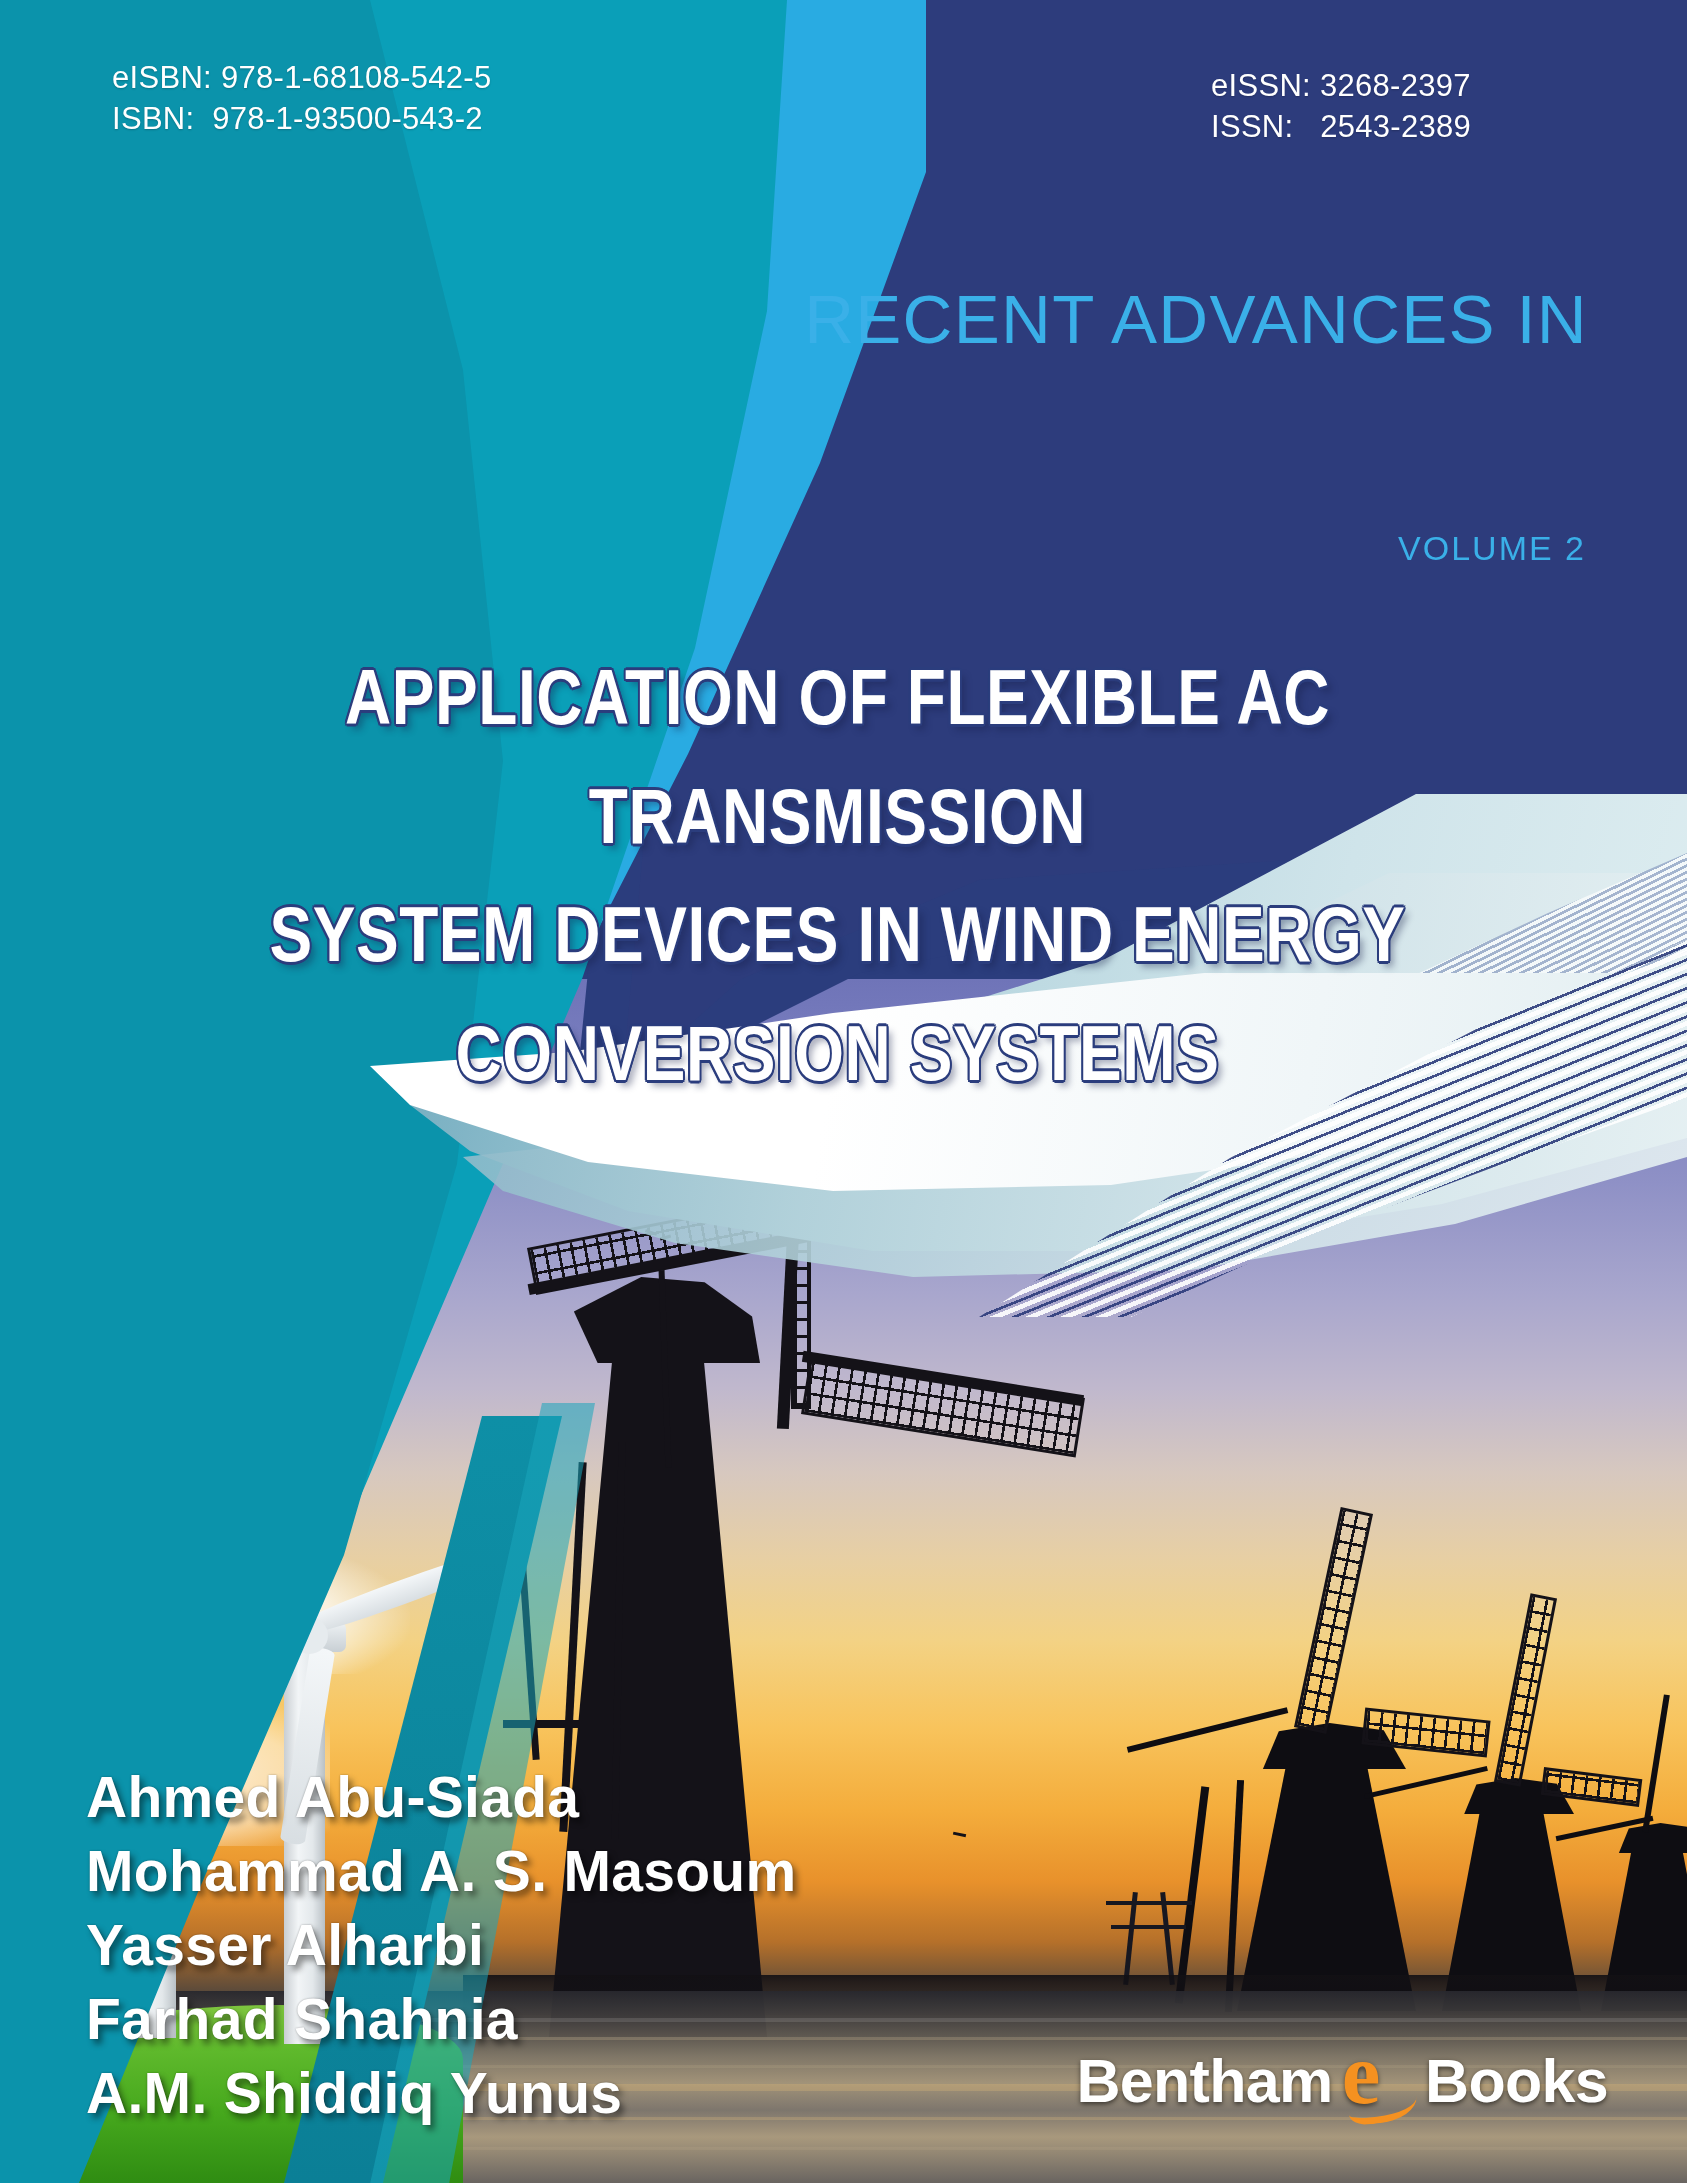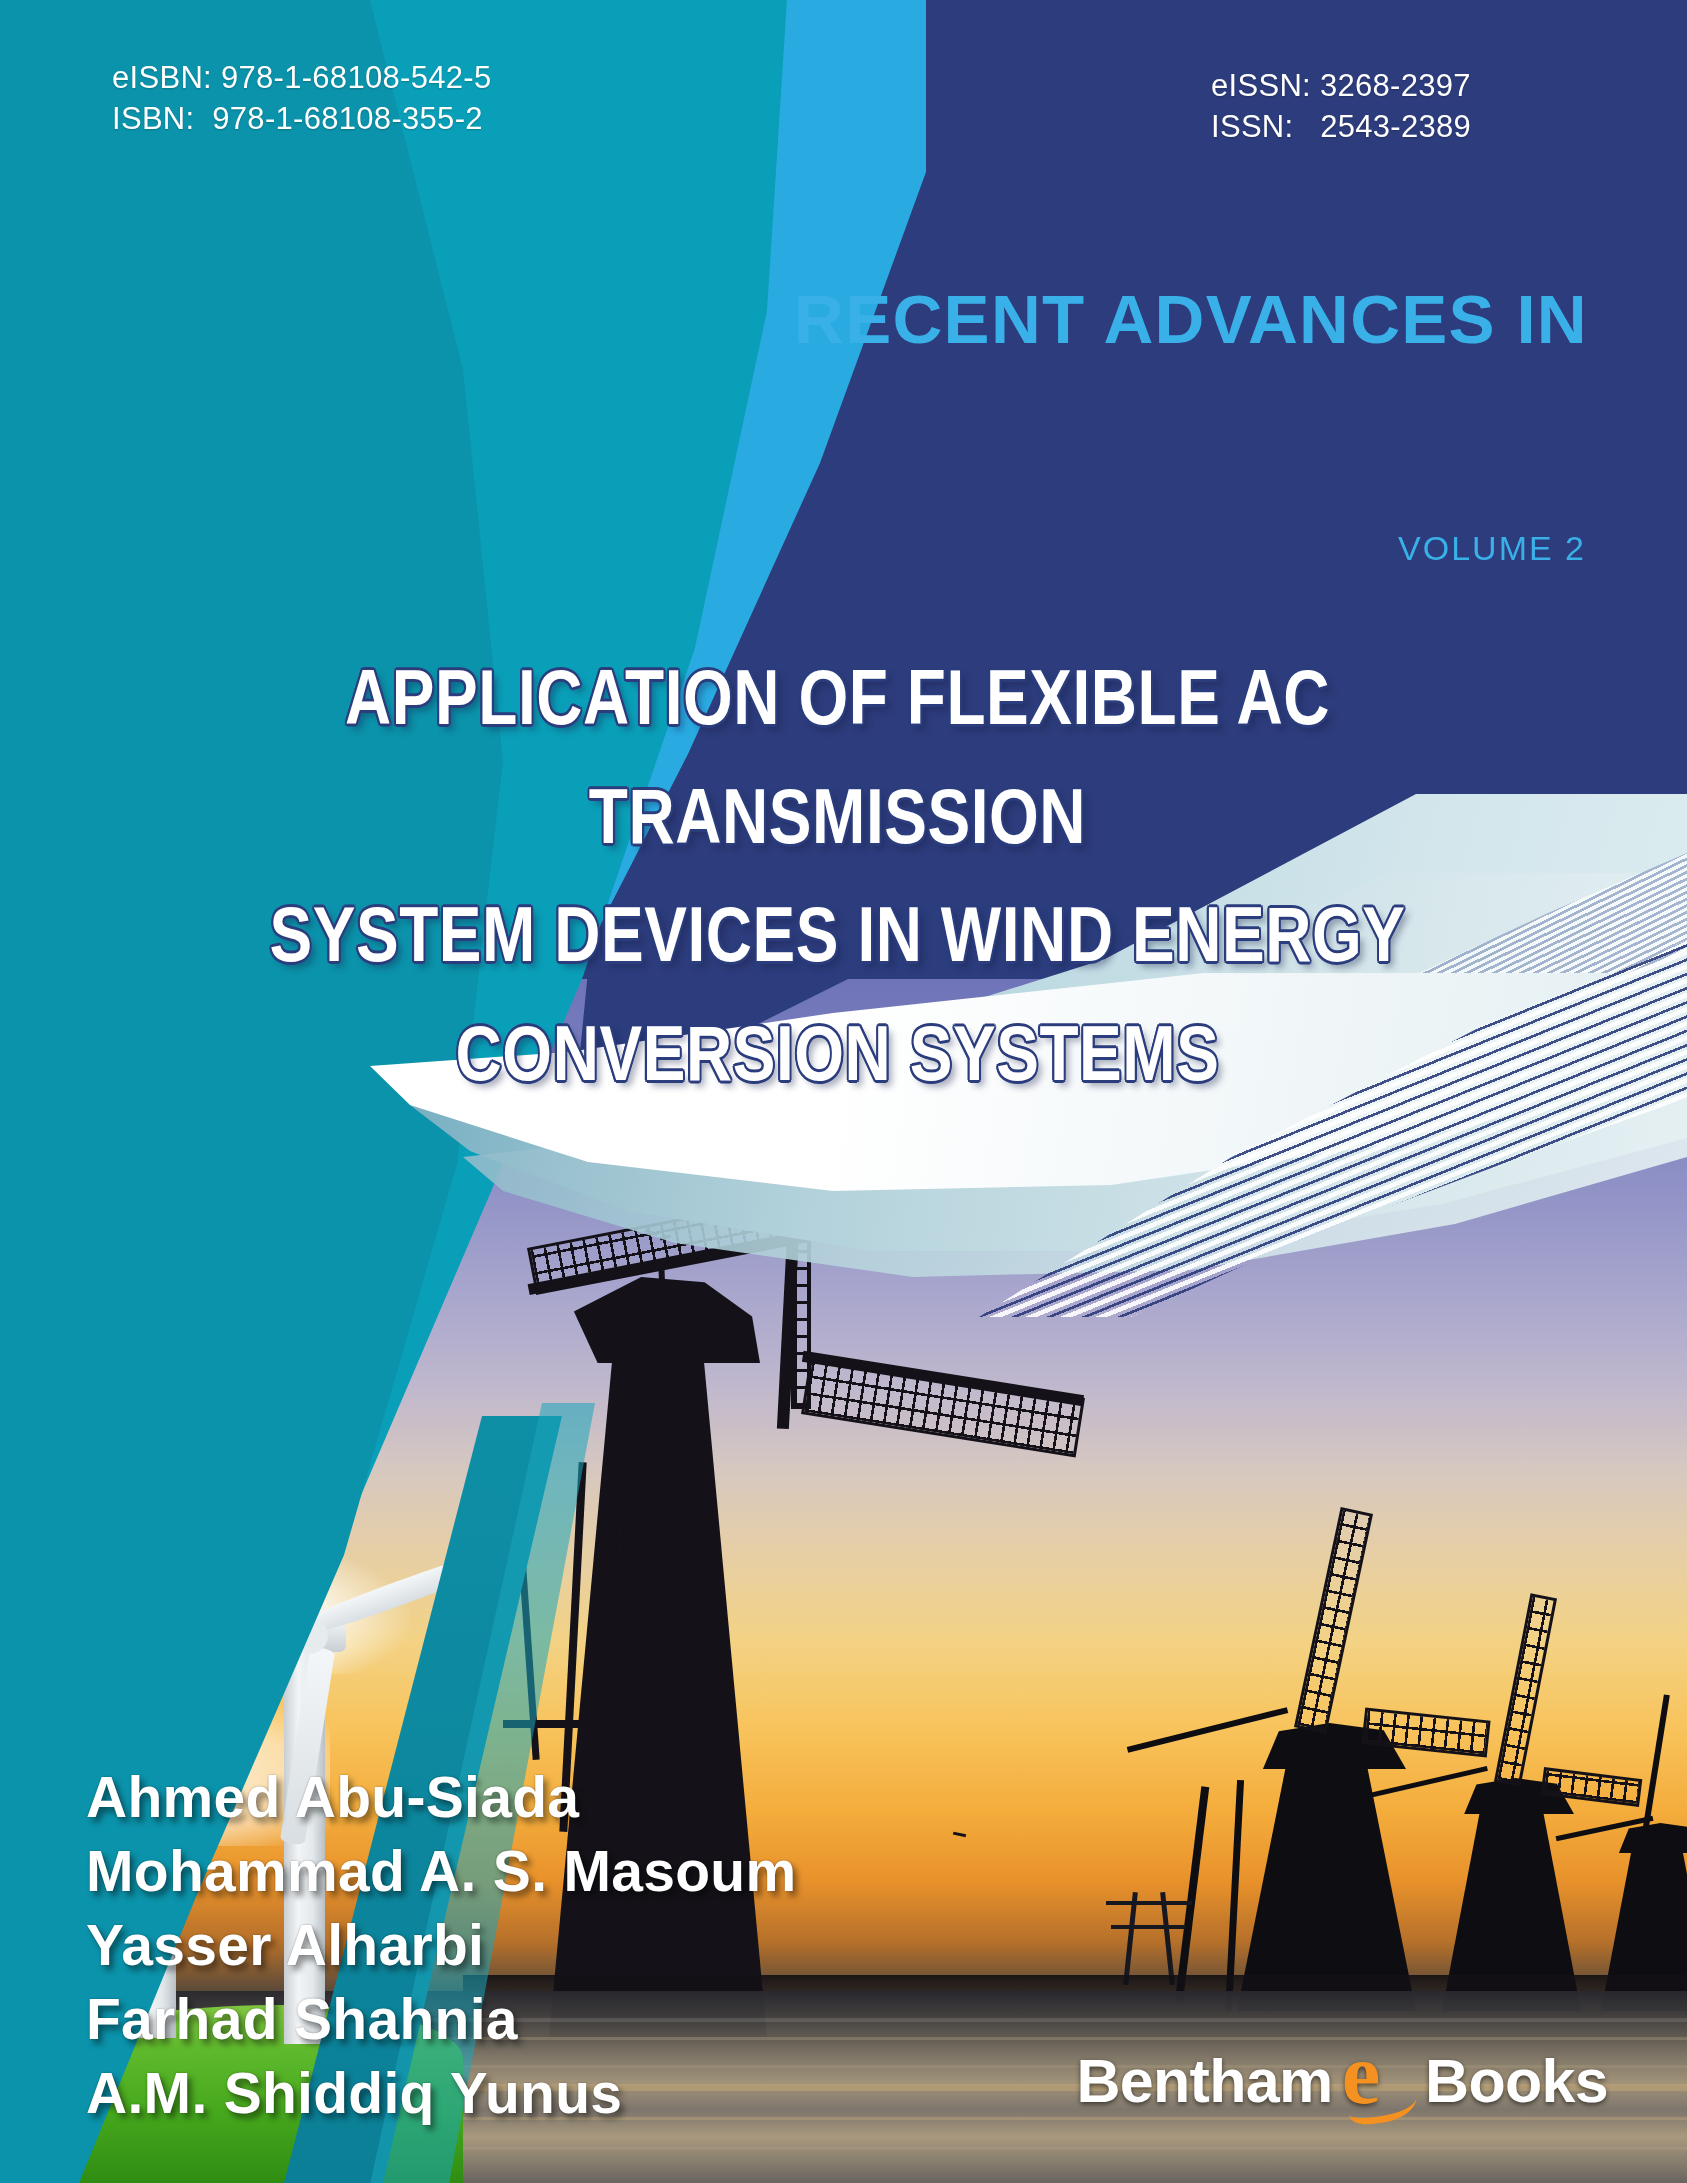--- a/index.html
+++ b/index.html
@@ -204,21 +204,21 @@
   }
   #isbn-block{left:112px;top:58px;}
   #issn-block{left:1211px;top:66px;}
 
   #series-title{
     position:absolute;
     left:0;right:99px;top:278px;
     text-align:right;
     color:#3ab0e8;
     font-size:69px;
-    font-weight:700;
+    font-weight:400;
     letter-spacing:1.3px;
     line-height:1.22;
     font-family:"Liberation Sans", sans-serif;
   }
   #series-title .l{display:block;}
   #volume{
     position:absolute;right:101px;top:529px;
     color:#3ab0e8;font-size:34px;letter-spacing:2px;font-weight:400;
   }
 
@@ -389,21 +389,21 @@
   <div id="teal-diag"></div>
   <div id="teal-diag2"></div>
 
   <div id="ribbon-pale-1"></div>
   <div id="ribbon-pale-2"></div>
   <div id="hatch-fan2"></div>
   <div id="ribbon-white"></div>
   <div id="hatch-fan"></div>
 
   <div class="meta" id="isbn-block">eISBN: 978-1-68108-542-5
-ISBN:  978-1-68108-355-2</div>
+ISBN:  978-1-93500-543-2</div>
 
   <div class="meta" id="issn-block">eISSN: 3268-2397
 ISSN:   2543-2389</div>
 
   <div id="series-title">
     <span class="l">RECENT ADVANCES IN</span>
   </div>
   <div id="volume">VOLUME 2</div>
 
   <div id="main-title">

